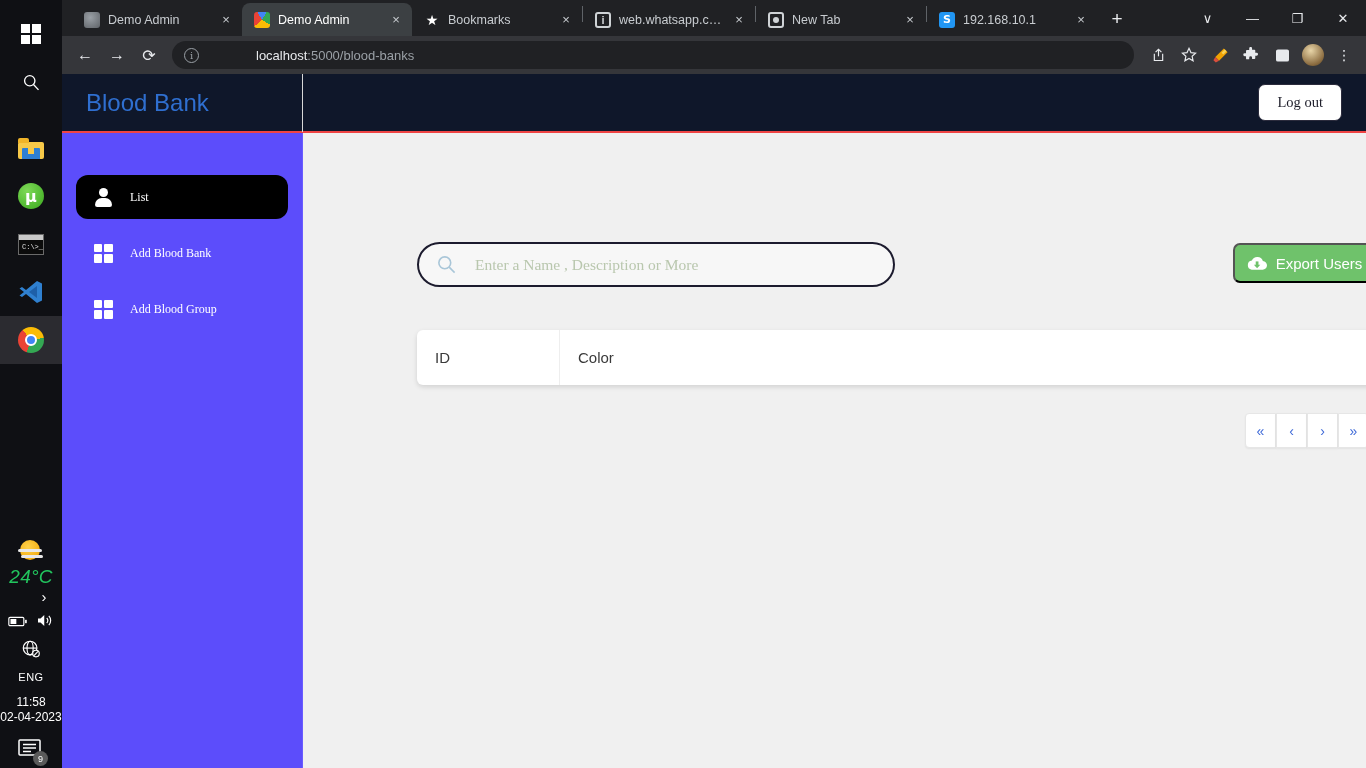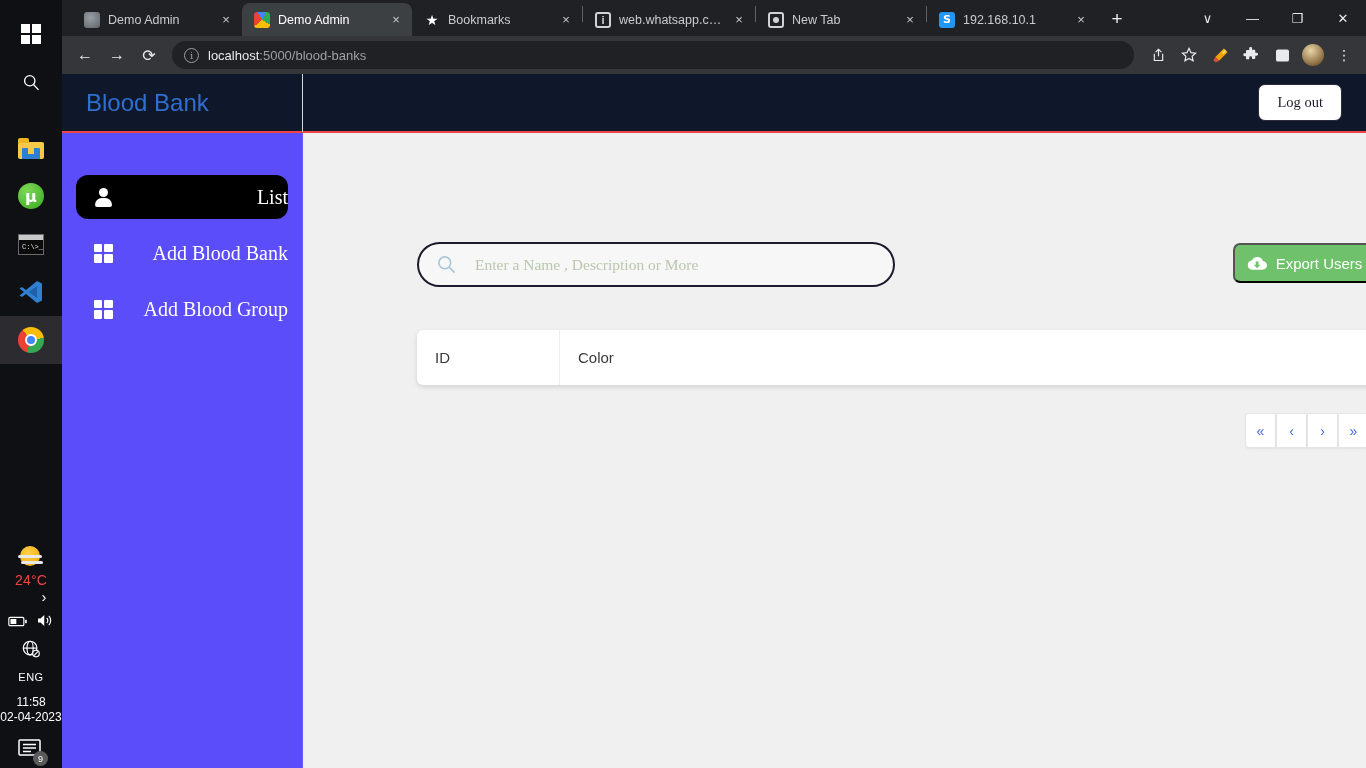--- a/index.html
+++ b/index.html
@@ -62,21 +62,21 @@
   .icon-chrome::after { content:""; position:absolute; left:7px; top:7px; width:12px; height:12px;
     border-radius:50%; background:#4285f4; border:2px solid #fff; box-sizing:border-box; }
 
   .tray { margin-top: auto; width: 62px; display:flex; flex-direction:column; align-items:center;
     padding-bottom: 6px; }
   .weather-icon { width: 30px; height: 24px; position: relative; margin-top: 4px; }
   .weather-icon .sun { position:absolute; left:4px; top:0px; width:20px; height:20px; border-radius:50%;
     background: radial-gradient(circle at 40% 35%, #ffd24a, #f0a202); }
   .weather-icon .cl1 { position:absolute; left:2px; top:9px; width:24px; height:3px; background:#e8e8e8; border-radius:2px;}
   .weather-icon .cl2 { position:absolute; left:5px; top:15px; width:22px; height:3px; background:#e8e8e8; border-radius:2px;}
-  .temp { font-size: 14px; color:#ef4444; margin-top:2px; letter-spacing:.2px;}
+  .temp { font-size: 19px; color:#22c55e; margin-top:2px; letter-spacing:.2px;font-style:italic;}
   .tray-row { display:flex; align-items:center; justify-content:center; gap:8px; margin-top:8px; }
   .tray-chevron { color:#fff; font-size:15px; width:62px; text-align:center; padding-left:26px; }
   .tray-lang { font-size:11px; color:#fff; margin-top:8px; letter-spacing:.5px;}
   .tray-time { font-size:12px; color:#fff; margin-top:12px; }
   .tray-date { font-size:12px; color:#fff; margin-top:1px; }
   .tray-notif { margin-top: 14px; position: relative; width: 26px; height: 24px; }
   .notif-badge { position:absolute; right:-4px; bottom:-4px; width:15px; height:15px; border-radius:50%;
     background:#5a5a5a; color:#fff; font-size:9px; display:flex; align-items:center; justify-content:center; }
 
   
@@ -114,21 +114,21 @@
   .wc.close { width:46px; }
 
   #toolbar { height:38px; background:#35363a; display:flex; align-items:center; padding:0 8px; gap:2px; }
   .nav-btn { width:30px; height:30px; display:flex; align-items:center; justify-content:center;
     color:#e8eaed; font-size:16px; border-radius:50%; }
   #omnibox { flex:1; height:28px; background:#202124; border-radius:14px;
     display:flex; align-items:center; padding:0 12px; gap:9px; margin:0 8px 0 6px; }
   .omni-info { width:15px; height:15px; border-radius:50%; border:1.4px solid #9aa0a6;
     color:#9aa0a6; font-size:10px; display:flex; align-items:center; justify-content:center;
     font-family:"DejaVu Serif", serif; flex:0 0 15px;}
-  .omni-url { font-size:13px; color:#9aa0a6; white-space:nowrap; }
+  .omni-url { font-size:13px; color:#9aa0a6; white-space:nowrap;margin-left:48px; }
   .omni-url b { color:#e8eaed; font-weight:normal; }
   .tb-right { display:flex; align-items:center; gap:3px; }
   .tb-btn { width:28px; height:28px; display:flex; align-items:center; justify-content:center;
     color:#e8eaed; font-size:14px; }
   .avatar-btn { width:22px; height:22px; border-radius:50%;
     background: radial-gradient(circle at 40% 30%, #e8d5a8, #8a6b3f 70%, #4a3a22); }
 
   
   #page { position:absolute; left:0; top:74px; width:1304px; height:694px; background:#f0f0f0; overflow:hidden; }
 
@@ -137,21 +137,21 @@
   #brand { width:240px; padding-left:24px; font-size:24px; color:#2f6fd0;
     font-family:"Liberation Sans", sans-serif; }
   #header-divider { width:1px; height:59px; background:#d8d8d8; }
   #logout-wrap { margin-left:auto; padding-right:24px; }
   #logout-btn { padding:9px 18px; border:1.5px solid #2b2b3c; border-radius:7px;
     background:#fff; color:#1c1c28; font-size:14.5px; font-family:"Liberation Serif", serif; }
 
   #sidebar { position:absolute; left:0; top:59px; width:240px; height:635px; background:#5c4dfb; }
   .side-item { height:44px; margin:0 14px 12px 14px; display:flex; align-items:center;
     gap:14px; padding-left:14px; border-radius:12px; color:#ffffff;
-    font-family:"Liberation Serif", serif; font-size:20px;justify-content:space-between; }
+    font-family:"Liberation Serif", serif; font-size:12px; }
   .side-item.first { margin-top:42px; }
   .side-item.active { background:#000000; }
   .side-ico { width:26px; flex:0 0 26px; display:flex; align-items:center; justify-content:center; }
   .ico-person { width:17px; height:19px; position:relative; }
   .ico-person .head { position:absolute; left:4px; top:0; width:9px; height:9px; border-radius:50%; background:#fff; }
   .ico-person .body { position:absolute; left:0px; top:10px; width:17px; height:9px;
     border-radius:9px 9px 3px 3px; background:#fff; }
   .ico-grid { width:19px; height:19px; display:grid; grid-template-columns:8px 9px;
     grid-template-rows:8px 9px; gap:2px; }
   .ico-grid i { background:#fff; display:block; border-radius:1px; }

